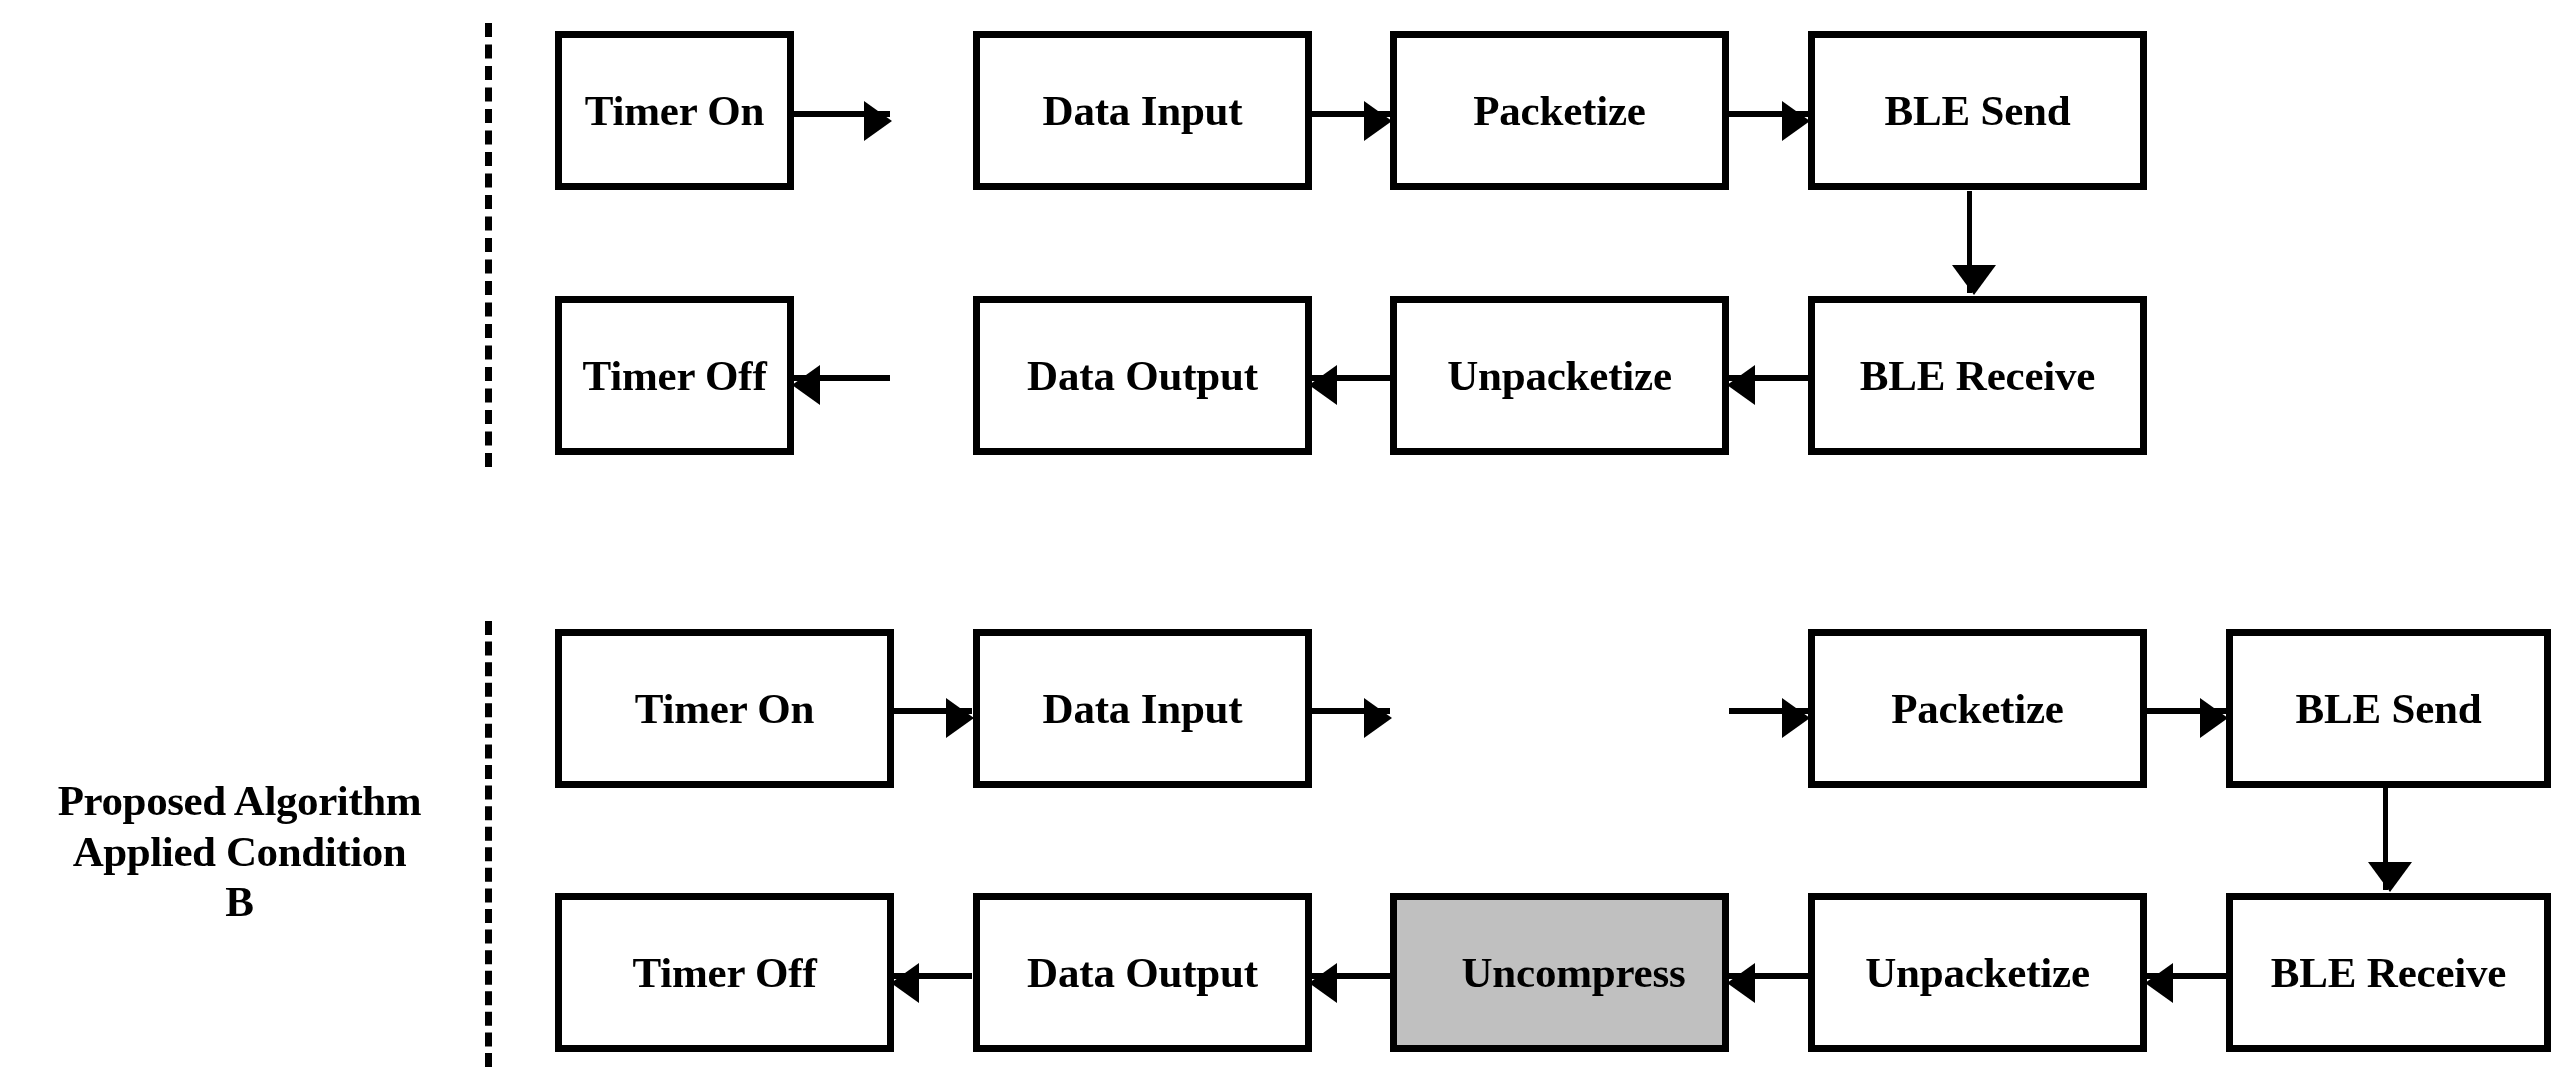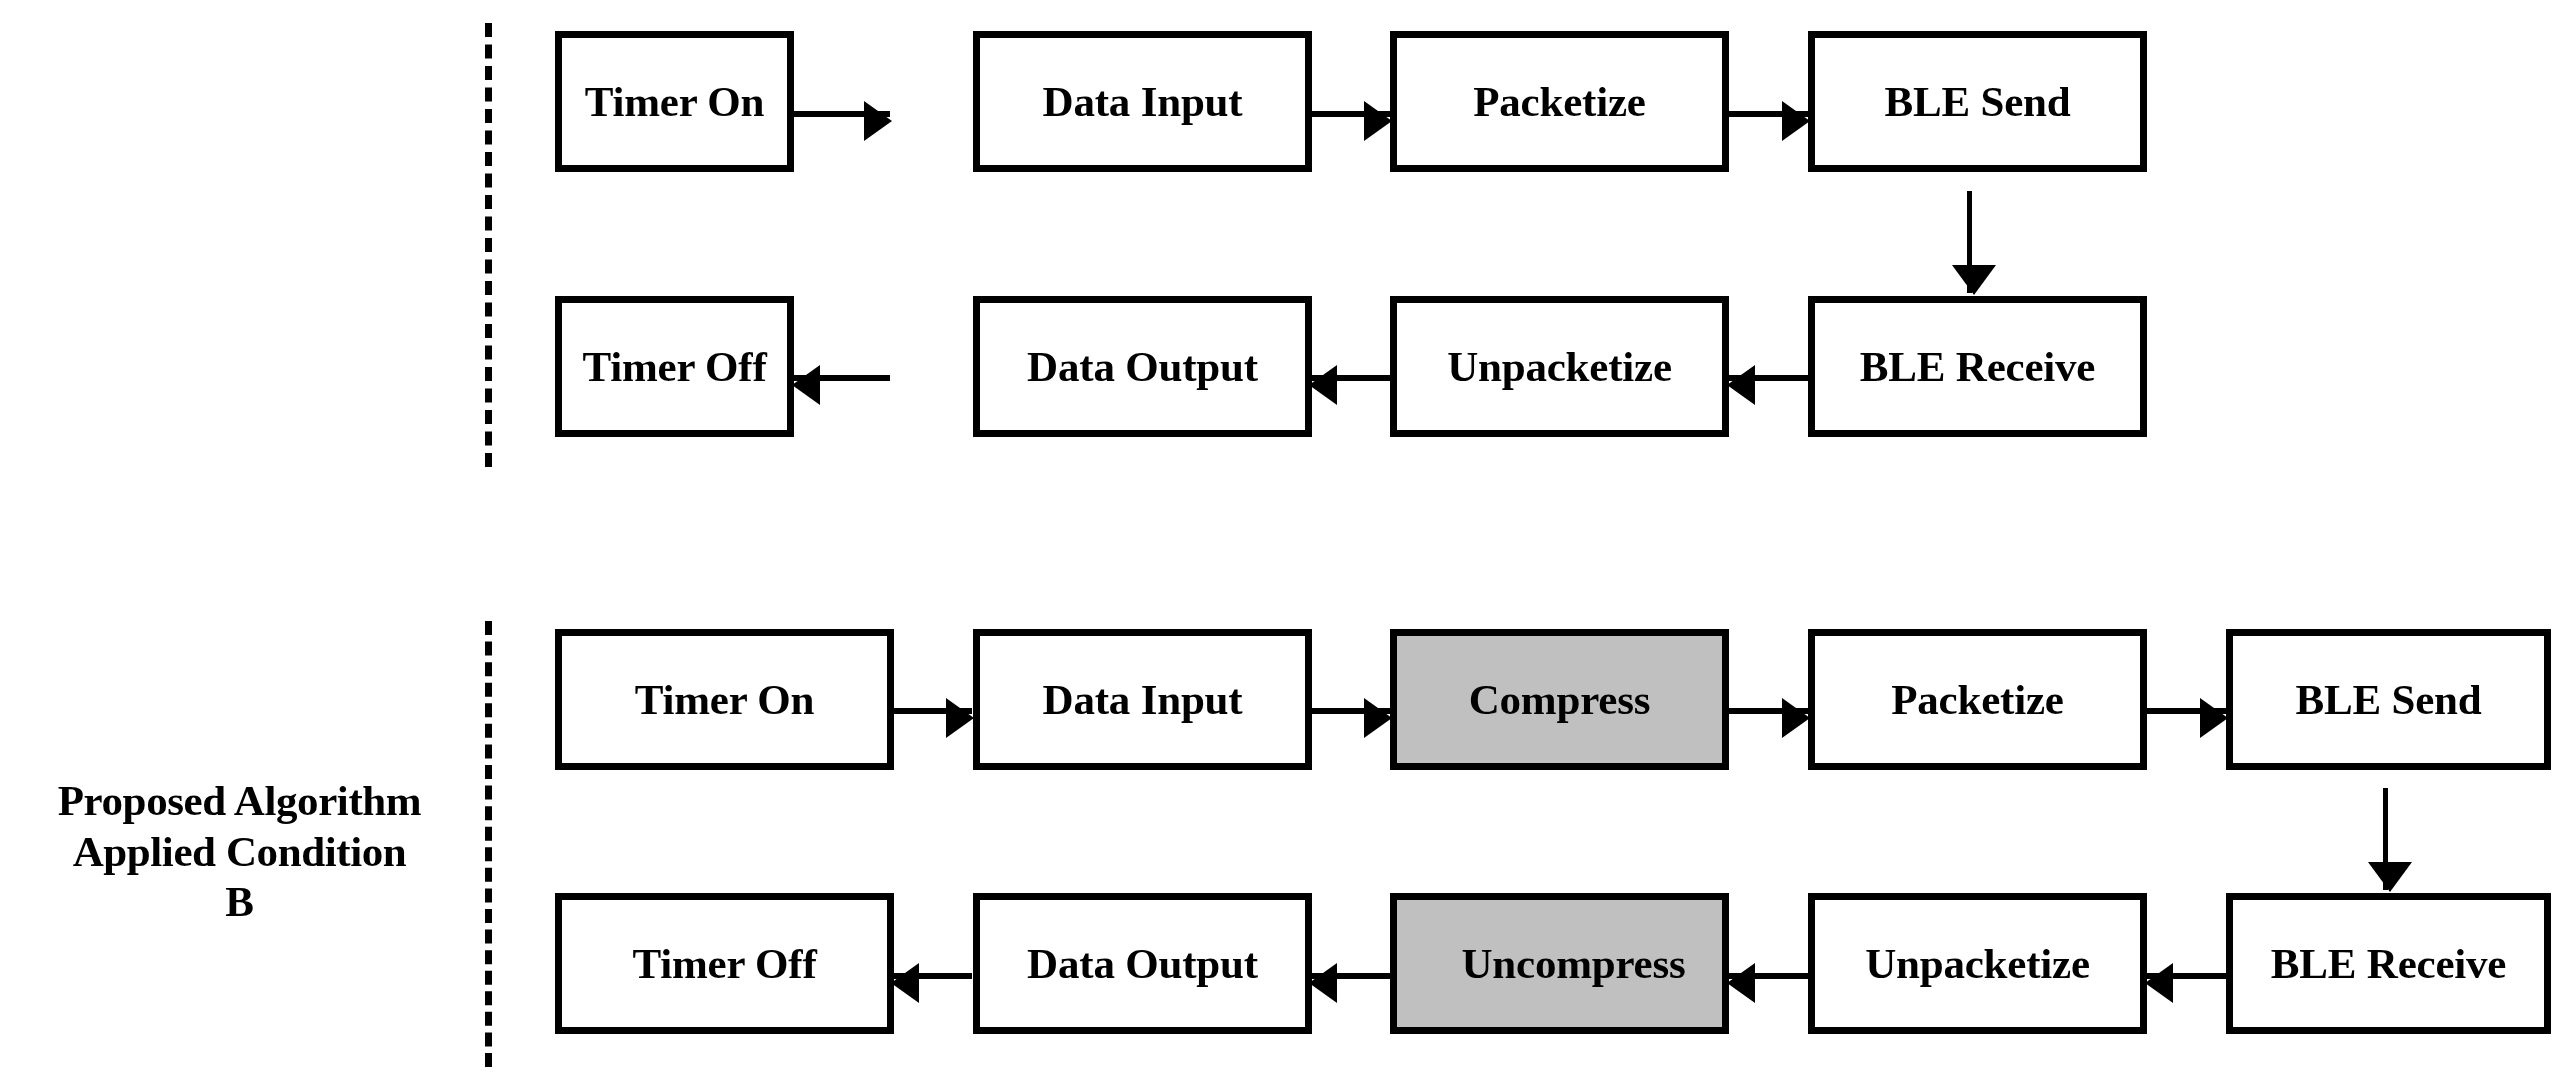--- a/index.html
+++ b/index.html
@@ -60,21 +60,21 @@
     border: 7.4px solid #000000;
     background: #ffffff;
     display: flex;
     align-items: center;
     justify-content: center;
     color: #000000;
     font-weight: bold;
     font-size: 43px;
     letter-spacing: -0.2px;
     white-space: nowrap;
-    height: 141px;
+    height: 159px;
   }
   .box.shaded { background: #c0c0c0; }
   .box .box-label { display: block; }
 
   
   .arrow-h {
     position: absolute;
     height: 0px;
     border-top: 6.6px solid #000000;
   }
@@ -185,23 +185,20 @@
     <span class="head"></span>
   </div>
 
   <div class="box" style="left:973px; top:629px; width:339px;">
     <span class="box-label">Data Input</span>
   </div>
   <div class="arrow-h right" style="left:1311px; top:708px; width:79px;">
     <span class="head"></span>
   </div>
 
-  <div class="box shaded" style="left:1390px; top:629px; width:339px;">
-    <span class="box-label">Compress</span>
-  </div>
   <div class="arrow-h right" style="left:1729px; top:708px; width:79px;">
     <span class="head"></span>
   </div>
 
   <div class="box" style="left:1808px; top:629px; width:339px;">
     <span class="box-label">Packetize</span>
   </div>
   <div class="arrow-h right" style="left:2147px; top:708px; width:79px;">
     <span class="head"></span>
   </div>

